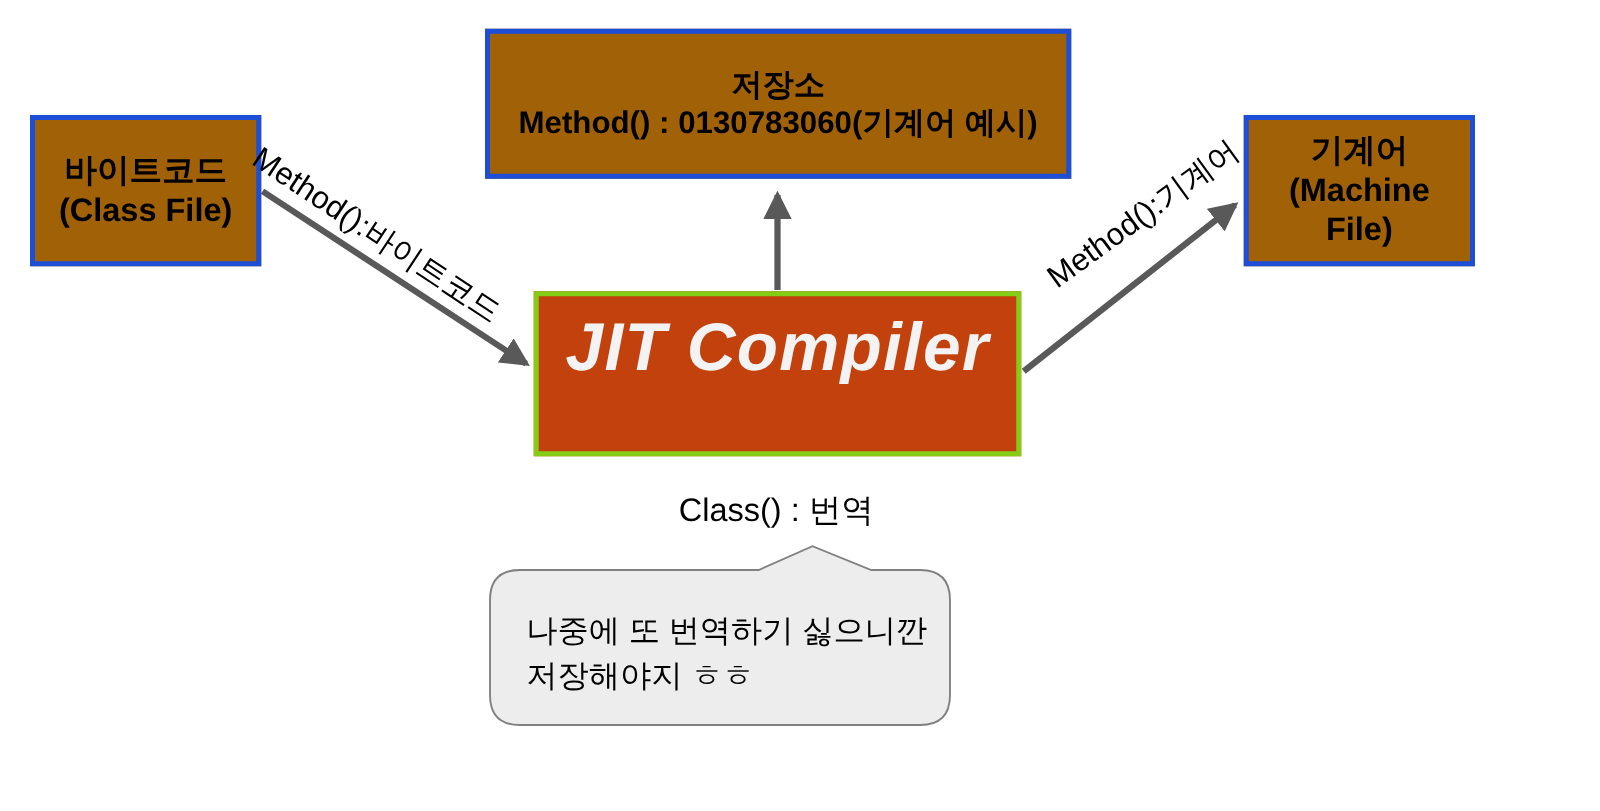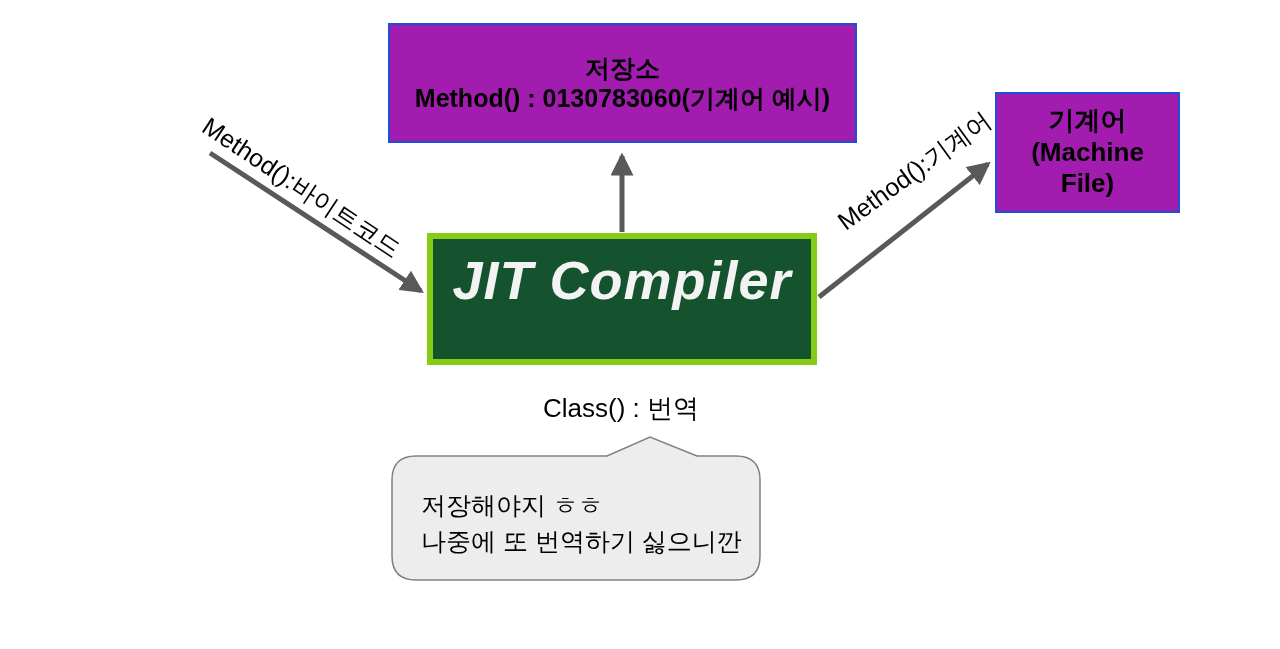--- a/index.html
+++ b/index.html
@@ -5,31 +5,31 @@
   html,body{margin:0;padding:0;background:#ffffff;}
   .canvas{
     position:relative;width:1280px;height:649px;background:#ffffff;overflow:hidden;
     font-family:"Liberation Sans","DejaVu Sans",sans-serif;color:#000;
   }
   .svg-layer{position:absolute;left:0;top:0;width:1280px;height:649px;pointer-events:none;}
   .page-title{
     position:absolute;left:30px;top:28px;font-size:26px;font-weight:400;white-space:nowrap;
   }
   .node{
-    position:absolute;background:#a21caf;border:2px solid #1d4ed8;box-sizing:border-box;
+    position:absolute;background:#a16207;border:4px solid #1d4ed8;box-sizing:border-box;
     display:flex;flex-direction:column;align-items:center;justify-content:center;
     text-align:center;font-weight:700;line-height:1.22;
   }
   .node span{white-space:nowrap;}
   .bytecode-box{left:24px;top:92px;width:185px;height:121px;font-size:26px;}
   .storage-box{left:388px;top:23px;width:469px;height:120px;font-size:25px;}
   .machine-box{left:995px;top:92px;width:185px;height:121px;font-size:26px;}
   .jit-box{
     position:absolute;left:427px;top:233px;width:390px;height:132px;box-sizing:border-box;
-    background:#14532d;border:6px solid #84cc16;
+    background:#c2410c;border:4px solid #84cc16;
     display:flex;justify-content:center;align-items:flex-start;padding-top:10px;
   }
   .jit-label{
     color:#f3f3f3;font-size:54px;font-weight:700;font-style:italic;white-space:nowrap;
     letter-spacing:1px;
   }
   .edge-label{
     position:absolute;font-size:25px;font-weight:400;white-space:nowrap;transform-origin:0 0;
   }
   .edge-label-byte{left:214px;top:110px;transform:rotate(33.5deg);}
@@ -53,20 +53,24 @@
         <path d="M0,0 L10,5 L0,10 z" fill="#595959"></path>
       </marker>
     </defs>
     <line x1="210" y1="153" x2="421" y2="291" stroke="#595959" stroke-width="5" marker-end="url(#arrowhead)"></line>
     <line x1="622" y1="232" x2="622" y2="156" stroke="#595959" stroke-width="5" marker-end="url(#arrowhead)"></line>
     <line x1="819" y1="297" x2="988" y2="164" stroke="#595959" stroke-width="5" marker-end="url(#arrowhead)"></line>
     <path d="M 416 456 H 607 L 650 437 L 697 456 H 736 Q 760 456 760 480 V 556 Q 760 580 736 580 H 416 Q 392 580 392 556 V 480 Q 392 456 416 456 Z" fill="#ededed" stroke="#808080" stroke-width="1.5"></path>
   </svg>
 
 
+  <div class="node bytecode-box">
+    <span>바이트코드</span>
+    <span>(Class File)</span>
+  </div>
 
   <div class="node storage-box">
     <span>저장소</span>
     <span>Method() : 0130783060(기계어 예시)</span>
   </div>
 
   <div class="node machine-box">
     <span>기계어</span>
     <span>(Machine</span>
     <span>File)</span>
@@ -75,17 +79,17 @@
   <div class="jit-box">
     <span class="jit-label">JIT Compiler</span>
   </div>
 
   <div class="edge-label edge-label-byte">Method():바이트코드</div>
   <div class="edge-label edge-label-machine">Method():기계어</div>
 
   <div class="method-translate">Class() : 번역</div>
 
   <div class="bubble-text">
+    <span>나중에 또 번역하기 싫으니깐</span>
     <span>저장해야지 ㅎㅎ</span>
-    <span>나중에 또 번역하기 싫으니깐</span>
   </div>
 
 </div>
 
 </body></html>

